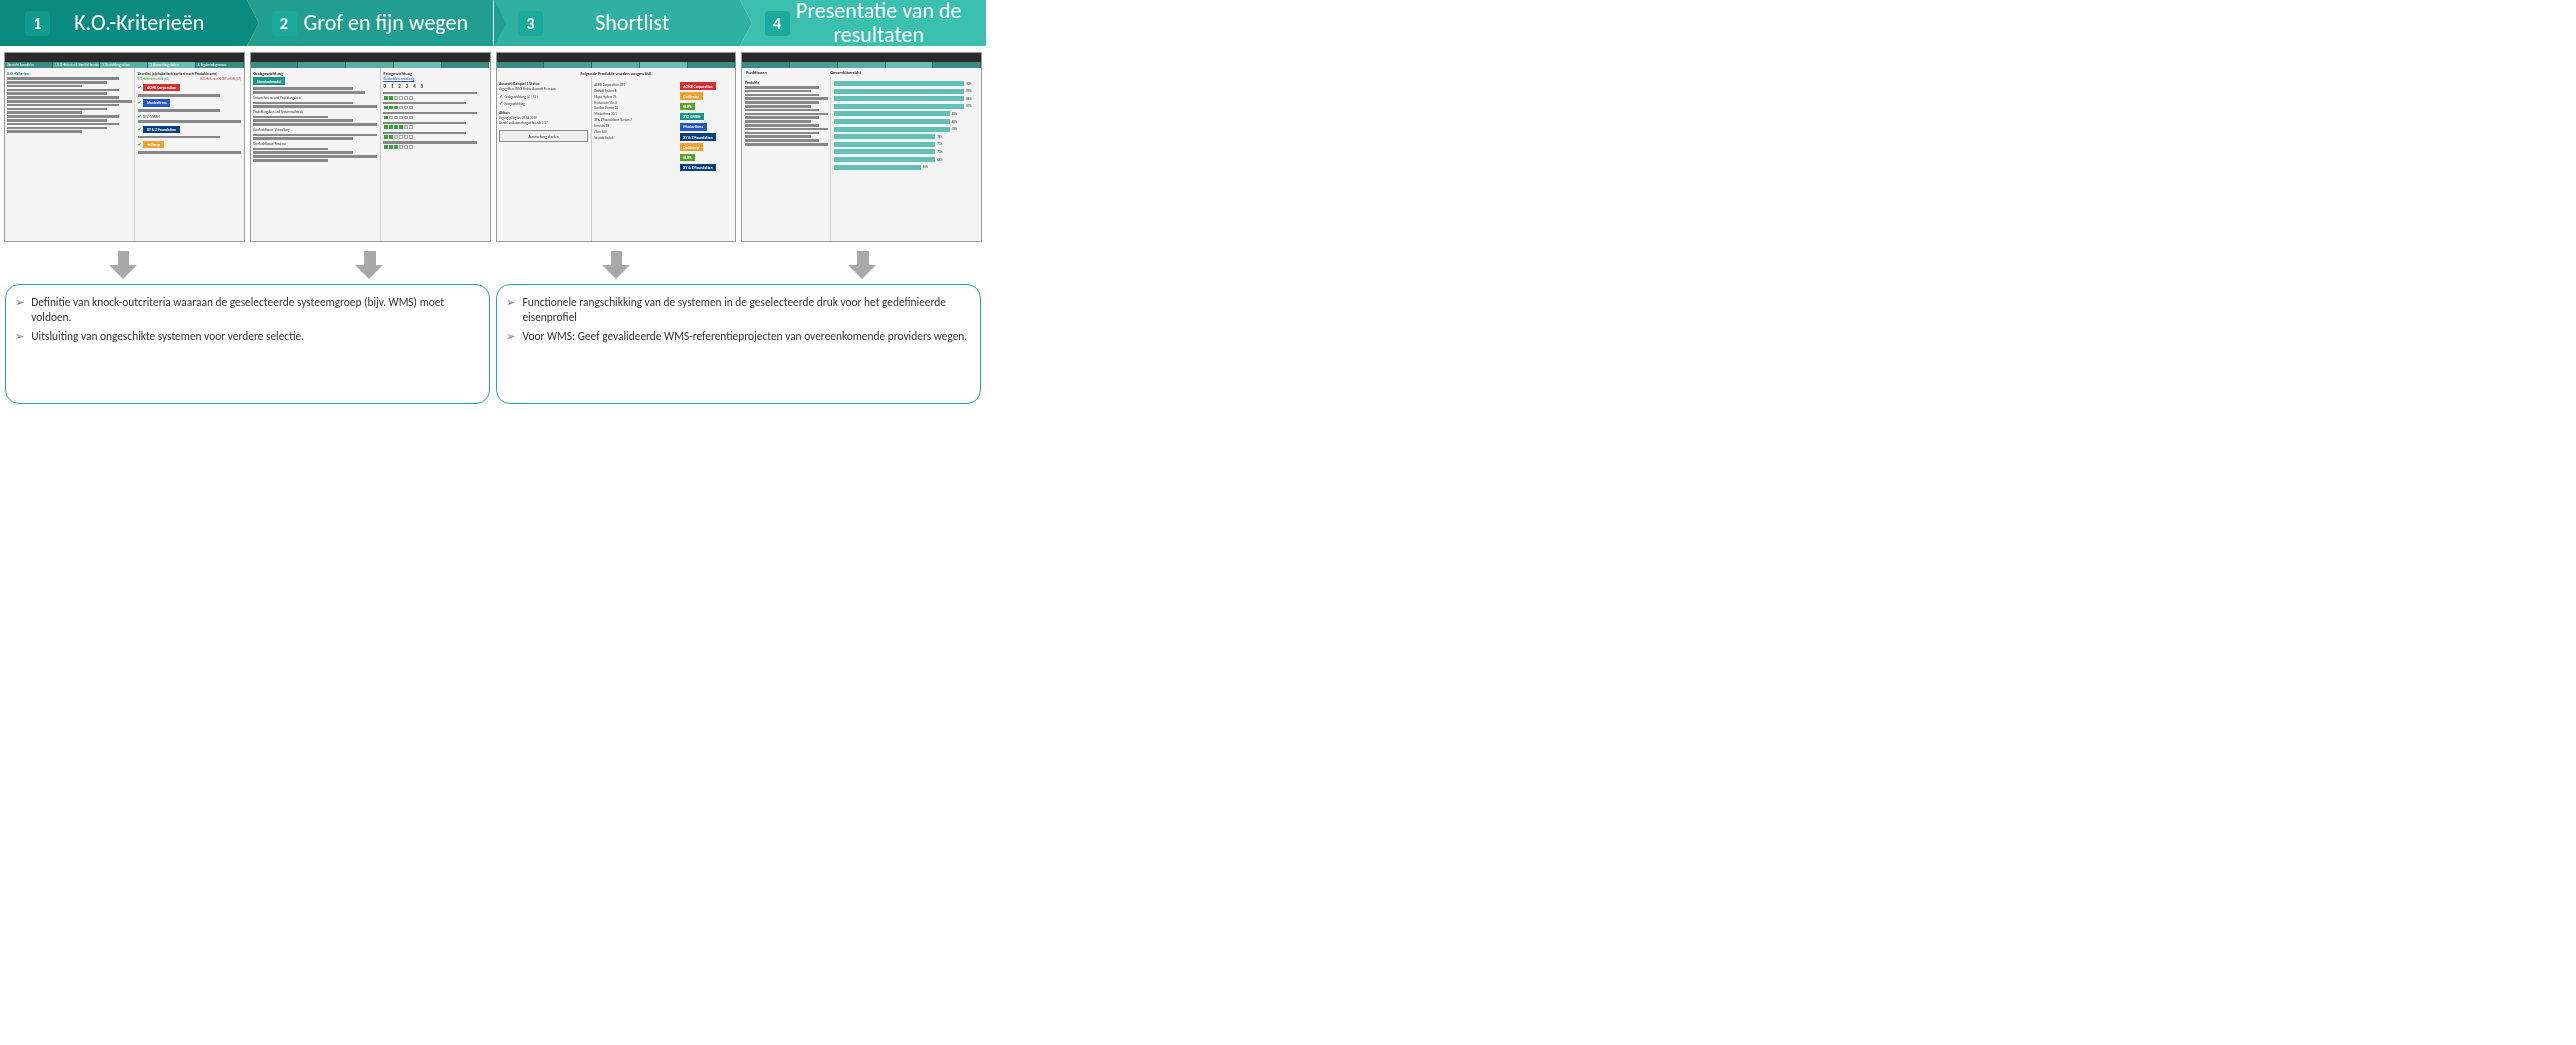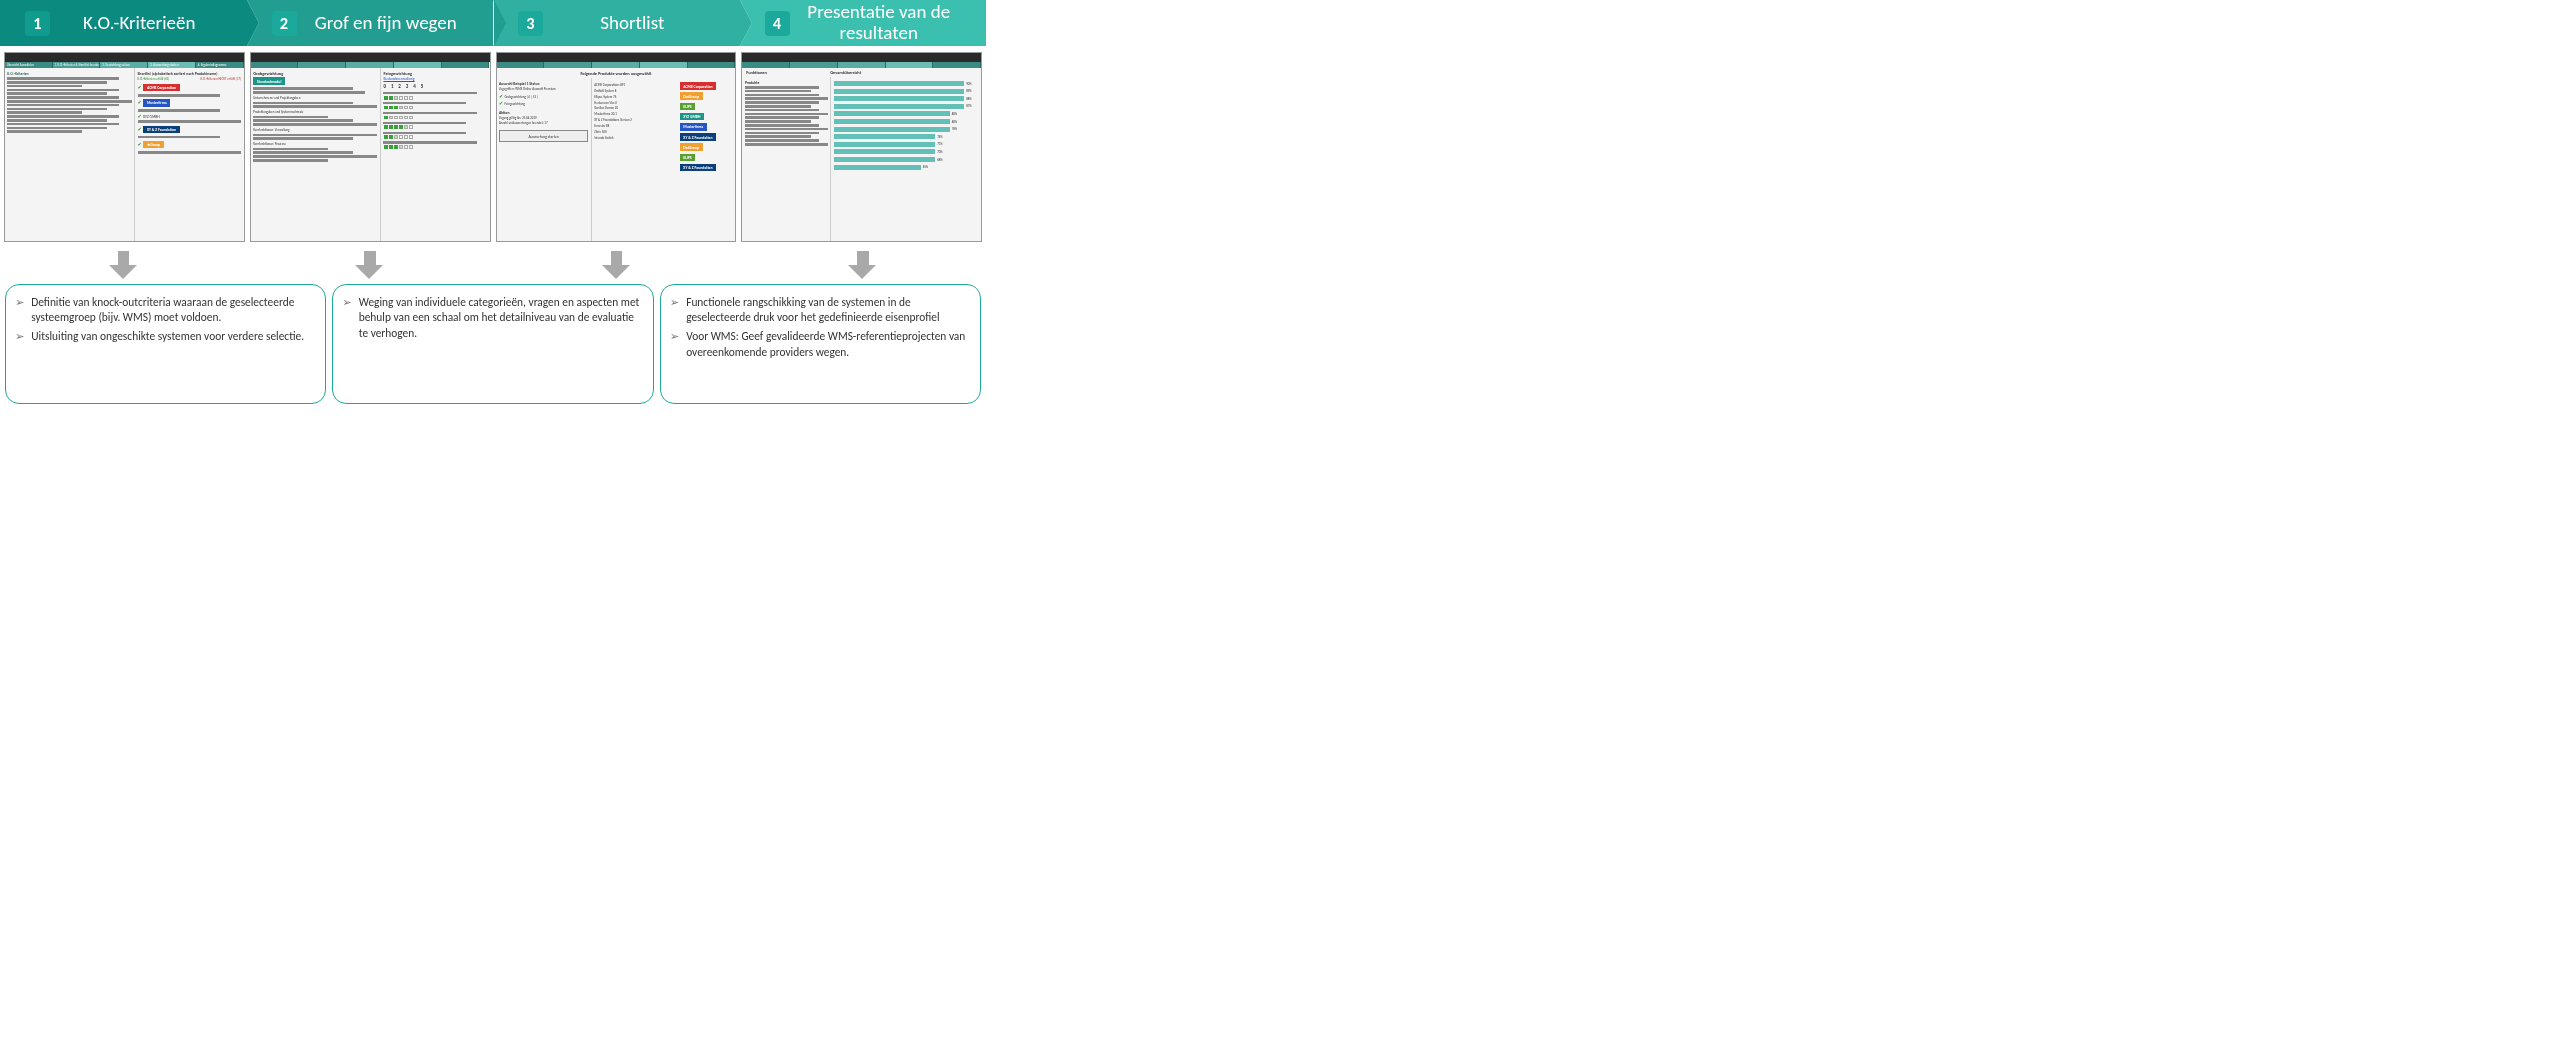--- a/index.html
+++ b/index.html
@@ -63,21 +63,21 @@
     display: flex;
     align-items: center;
     justify-content: center;
     margin-left: 25px;
     flex-shrink: 0;
   }
   .chevron1 .step-num-box { background: #0f9b8e; }
   .step-title {
     flex: 1;
     text-align: center;
-    font-size: 19px;
+    font-size: 22px;
     font-weight: 400;
     padding: 0 19px 0 1px;
     line-height: 1.1;
   }
 
   
   .screens-row {
     display: flex;
     gap: 5px;
     padding: 2.5px 3.8px;
@@ -426,23 +426,18 @@
 
 <div class="desc-row">
   <div class="desc-box">
     <ul>
       <li>Definitie van knock-outcriteria waaraan de geselecteerde systeemgroep (bijv. WMS) moet voldoen.</li>
       <li>Uitsluiting van ongeschikte systemen voor verdere selectie.</li>
     </ul>
   </div>
   <div class="desc-box">
     <ul>
-      <li>Weging van individuele categorieën, vragen en aspecten met behulp van een schaal om het detailniveau van de evaluatie te verhogen.</li>
-    </ul>
-  </div>
-  <div class="desc-box">
-    <ul>
       <li>Functionele rangschikking van de systemen in de geselecteerde druk voor het gedefinieerde eisenprofiel</li>
       <li>Voor WMS: Geef gevalideerde WMS-referentieprojecten van overeenkomende providers wegen.</li>
     </ul>
   </div>
 </div>
 
 
 </body></html>

